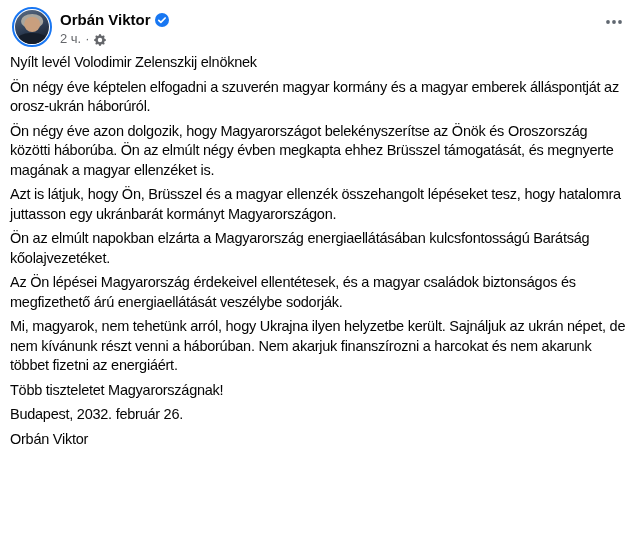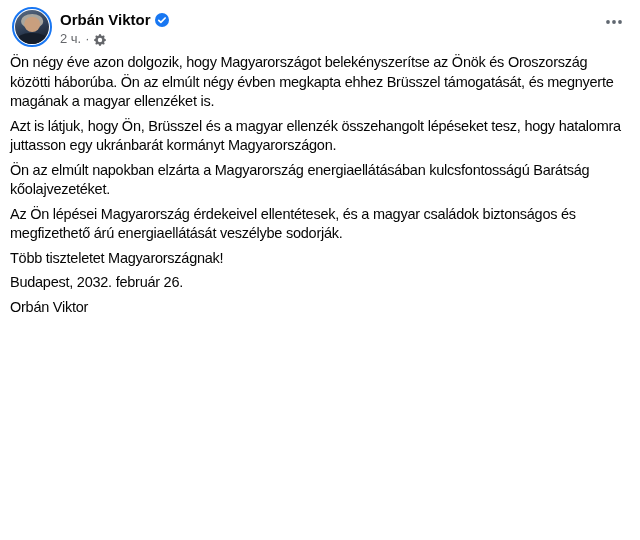--- a/index.html
+++ b/index.html
@@ -130,20 +130,23 @@
       <svg width="20" height="20" viewBox="0 0 20 20" fill="#606770">
         <circle cx="4" cy="10" r="1.9"></circle>
         <circle cx="10" cy="10" r="1.9"></circle>
         <circle cx="16" cy="10" r="1.9"></circle>
       </svg>
     </span>
   </div>
 </div>
 
 <div class="post-content">
+  <p>Nyílt levél Volodimir Zelenszkij elnöknek</p>
+  <p>Ön négy éve képtelen elfogadni a szuverén magyar kormány és a magyar emberek álláspontját az orosz-ukrán háborúról.</p>
   <p>Ön négy éve azon dolgozik, hogy Magyarországot belekényszerítse az Önök és Oroszország közötti háborúba. Ön az elmúlt négy évben megkapta ehhez Brüsszel támogatását, és megnyerte magának a magyar ellenzéket is.</p>
   <p>Azt is látjuk, hogy Ön, Brüsszel és a magyar ellenzék összehangolt lépéseket tesz, hogy hatalomra juttasson egy ukránbarát kormányt Magyarországon.</p>
   <p>Ön az elmúlt napokban elzárta a Magyarország energiaellátásában kulcsfontosságú Barátság kőolajvezetéket.</p>
   <p>Az Ön lépései Magyarország érdekeivel ellentétesek, és a magyar családok biztonságos és megfizethető árú energiaellátását veszélybe sodorják.</p>
+  <p>Mi, magyarok, nem tehetünk arról, hogy Ukrajna ilyen helyzetbe került. Sajnáljuk az ukrán népet, de nem kívánunk részt venni a háborúban. Nem akarjuk finanszírozni a harcokat és nem akarunk többet fizetni az energiáért.</p>
   <p>Több tiszteletet Magyarországnak!</p>
   <p>Budapest, 2032. február 26.</p>
   <p>Orbán Viktor</p>
 </div>
 
 </body></html>

